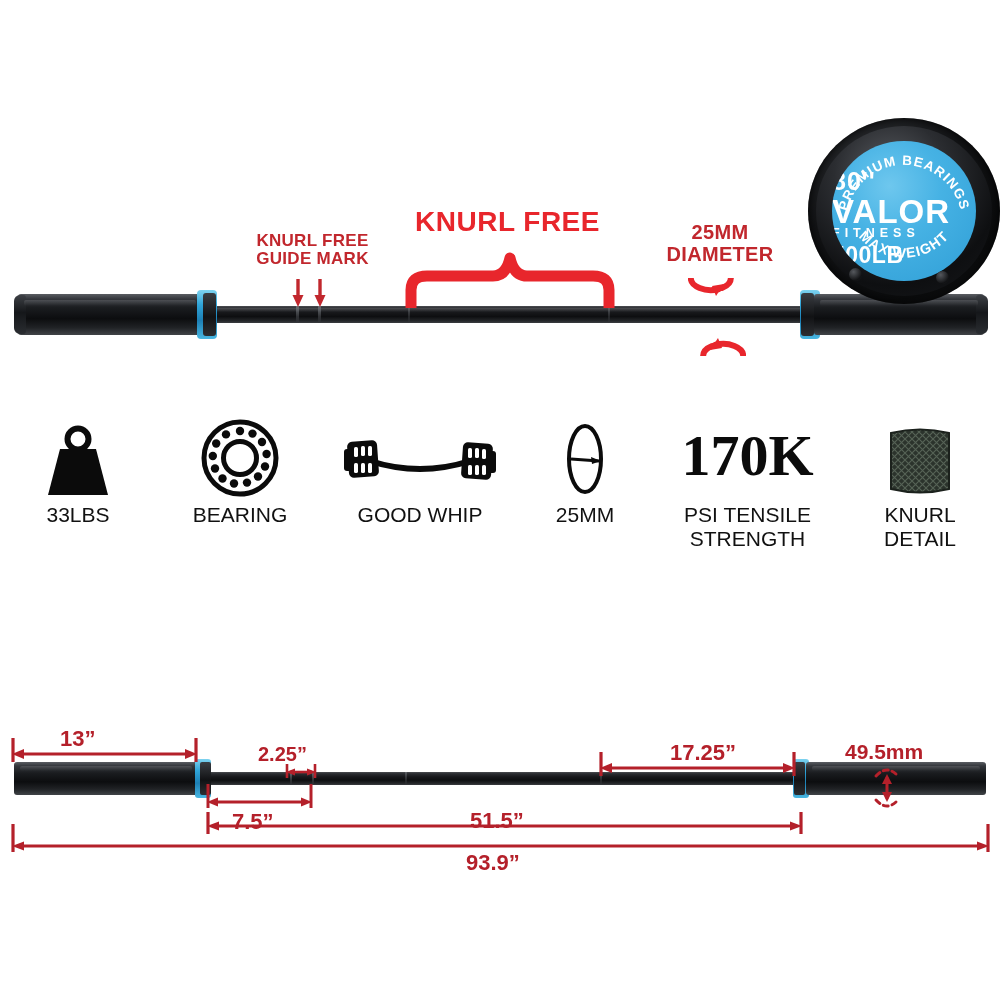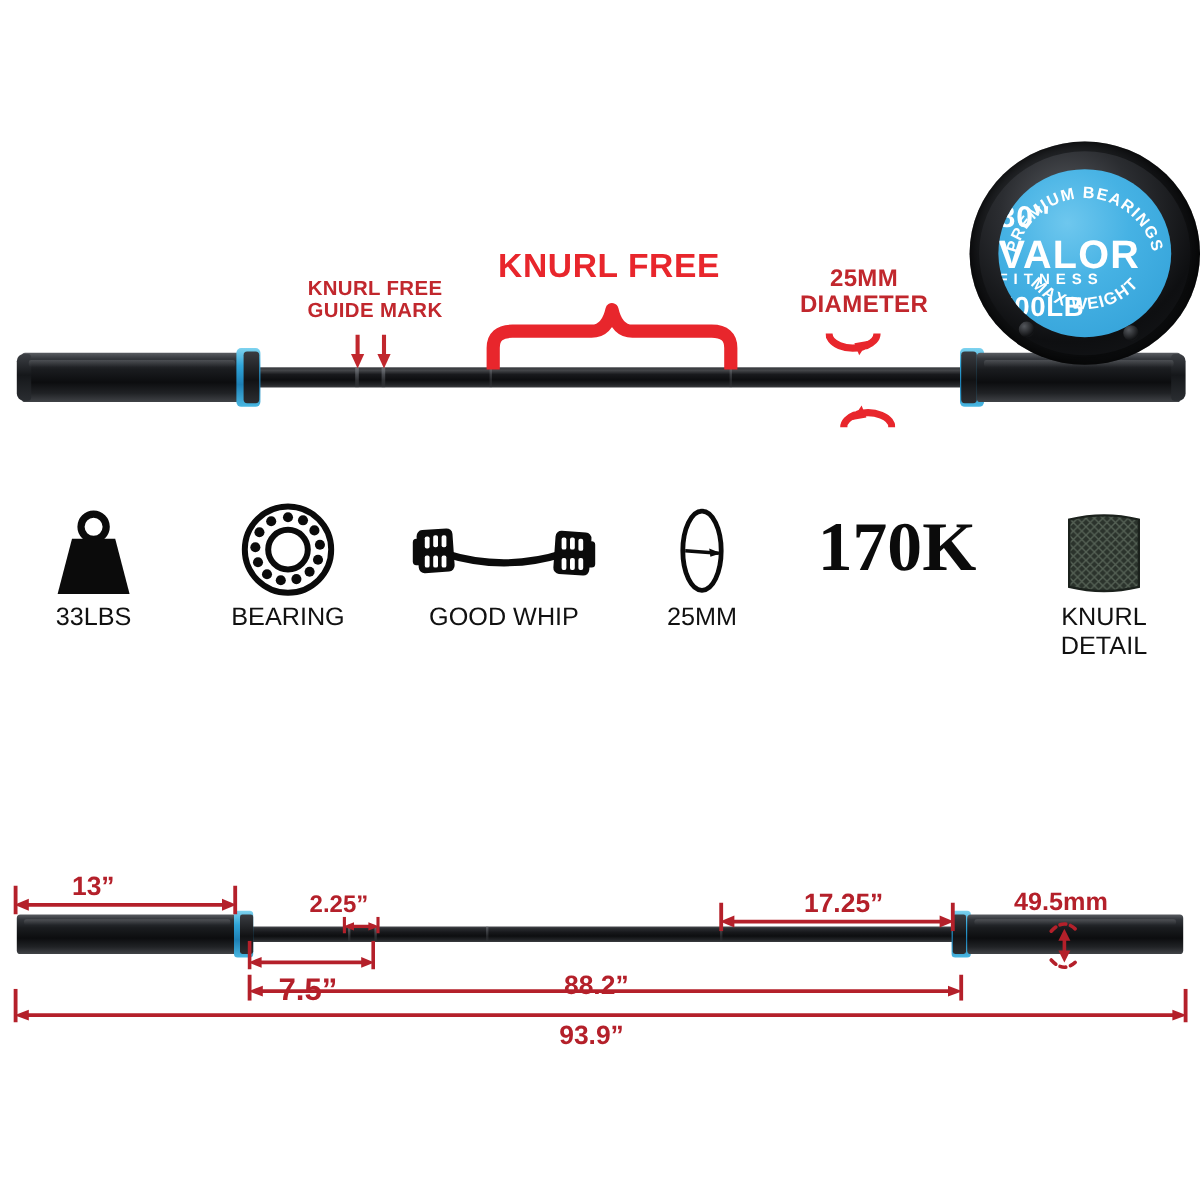--- a/index.html
+++ b/index.html
@@ -239,20 +239,22 @@
           <polygon points="40,40 30,36 31,43" fill="#0b0b0b"></polygon>
         </svg>
       </div>
       <div class="flabel">25MM</div>
     </div>
 
     <div class="feature" style="left:655px;top:0px;width:185px;">
       <div class="ficon" style="align-items:center;">
         <div class="f-170k">170K</div>
       </div>
+      <div class="flabel">PSI TENSILE
+STRENGTH</div>
     </div>
 
     <div class="feature" style="left:850px;top:0px;width:140px;">
       <div class="ficon">
         <svg width="86" height="72" viewBox="0 0 86 72">
           <defs>
             <pattern id="knurlPat" width="7" height="7" patternUnits="userSpaceOnUse">
               <path d="M0 0 L7 7 M7 0 L0 7" stroke="#5d6a5d" stroke-width="1.1" opacity=".85"></path>
             </pattern>
           </defs>
@@ -299,21 +301,21 @@
     <svg class="abs" style="left:283px;top:44px;" width="44" height="14" viewBox="0 0 44 14">
       <g stroke="#b4202a" stroke-width="2.6">
         <line x1="4" y1="0" x2="4" y2="14"></line>
           <line x1="32" y1="0" x2="32" y2="14"></line>
         <line x1="7" y1="8" x2="29" y2="8"></line>
       </g>
       <polygon points="3,8 12,4.5 12,11.5" fill="#b4202a"></polygon>
       <polygon points="33,8 24,4.5 24,11.5" fill="#b4202a"></polygon>
     </svg>
 
-    <div class="abs dim-label" style="left:232px;top:89px;font-size:26px;">7.5”</div>
+    <div class="abs dim-label" style="left:232px;top:89px;font-size:22px;">7.5”</div>
     <svg class="abs" style="left:205px;top:64px;" width="120" height="24" viewBox="0 0 120 24">
       <g stroke="#b4202a" stroke-width="3">
         <line x1="3" y1="0" x2="3" y2="24"></line>
           <line x1="106" y1="0" x2="106" y2="24"></line>
         <line x1="8" y1="18" x2="101" y2="18"></line>
       </g>
       <polygon points="2,18 13,13.5 13,22.5" fill="#b4202a"></polygon>
       <polygon points="107,18 96,13.5 96,22.5" fill="#b4202a"></polygon>
     </svg>
 
@@ -321,21 +323,21 @@
     <svg class="abs" style="left:598px;top:32px;" width="210" height="24" viewBox="0 0 210 24">
       <g stroke="#b4202a" stroke-width="3.2">
         <line x1="3" y1="0" x2="3" y2="24"></line>
           <line x1="196" y1="0" x2="196" y2="24"></line>
         <line x1="8" y1="16" x2="191" y2="16"></line>
       </g>
       <polygon points="2,16 14,11 14,21" fill="#b4202a"></polygon>
       <polygon points="197,16 185,11 185,21" fill="#b4202a"></polygon>
     </svg>
 
-    <div class="abs dim-label" style="left:470px;top:88px;font-size:22px;">88.2”</div>
+    <div class="abs dim-label" style="left:470px;top:88px;font-size:22px;">51.5”</div>
     <svg class="abs" style="left:205px;top:92px;" width="605" height="22" viewBox="0 0 605 22">
       <g stroke="#b4202a" stroke-width="3.2">
         <line x1="3" y1="0" x2="3" y2="22"></line>
           <line x1="596" y1="0" x2="596" y2="22"></line>
         <line x1="8" y1="14" x2="591" y2="14"></line>
       </g>
       <polygon points="2,14 14,9.5 14,18.5" fill="#b4202a"></polygon>
       <polygon points="597,14 585,9.5 585,18.5" fill="#b4202a"></polygon>
     </svg>
 

